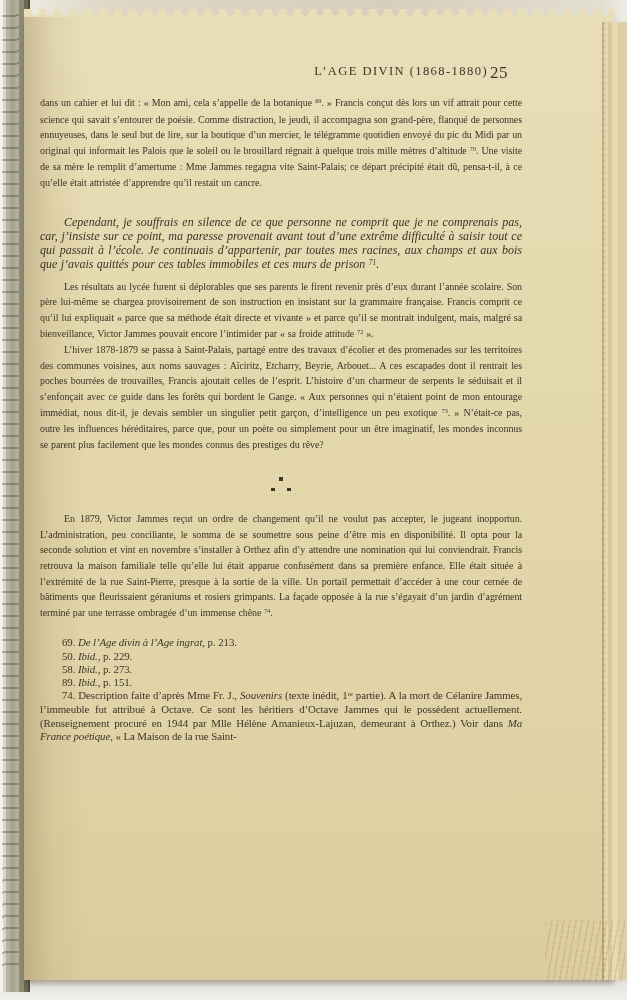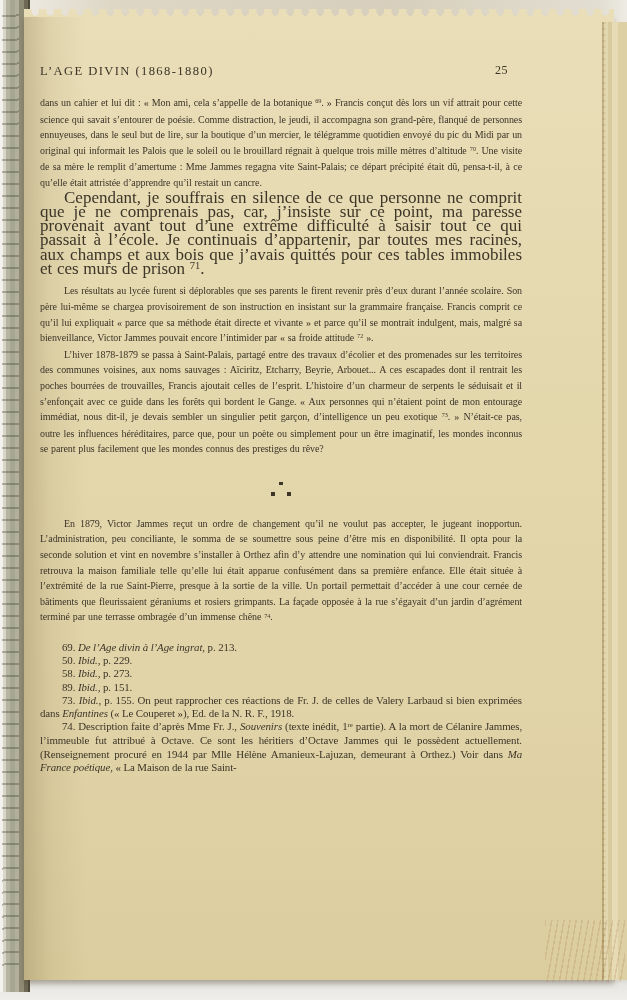--- a/index.html
+++ b/index.html
@@ -37,29 +37,29 @@
     background:linear-gradient(90deg,rgba(135,105,55,.38) 0 2px,#e3d7af 2px 6px,#d8ca9d 6px 10px,#e6dbb5 10px 16px,#ddd0a5 16px 25px);}
   .fore-edge::after{content:"";position:absolute;inset:0;opacity:.5;
     background:repeating-linear-gradient(180deg,rgba(120,90,40,.22) 0 2px,transparent 2px 6px);
     width:4px;}
   .stack-corner{position:absolute;right:2px;bottom:18px;width:80px;height:62px;opacity:.6;
     background:repeating-linear-gradient(100deg,rgba(155,95,45,.28) 0 1.5px,transparent 1.5px 6px);}
 
   
   .content{position:absolute;left:16px;top:46px;width:482px;color:#3c3528;}
   .running-header{position:relative;height:20px;margin-bottom:13px;}
-  .header-title{position:absolute;left:0;right:34px;top:2px;text-align:left;
+  .header-title{position:absolute;left:0;right:34px;top:2px;text-align:right;
     font-size:12.6px;letter-spacing:1.4px;white-space:nowrap;}
-  .page-num{position:absolute;right:14px;top:1px;font-size:12px;letter-spacing:.5px;text-align:right;}
+  .page-num{position:absolute;right:14px;top:1px;font-size:17px;letter-spacing:.5px;text-align:right;}
 
   p.body{font-size:10px;line-height:15.6px;text-align:justify;margin:0;
     text-indent:24px;letter-spacing:-0.1px;word-spacing:.5px;hyphens:auto;}
   p.body.noindent{text-indent:0;}
-  .quote{font-size:17px;line-height:14.3px;text-align:justify;
-    margin:0 0 5px 0;text-indent:24px;word-spacing:.4px;hyphens:auto;}
+  .quote{font-size:12px;line-height:14.3px;font-style:italic;text-align:justify;
+    margin:24px 0 5px 0;text-indent:24px;word-spacing:.4px;hyphens:auto;}
   .separator{position:relative;margin:25px auto 19px;width:24px;height:15px;}
   .separator .dot{position:absolute;width:3.5px;height:3.5px;background:#3c3528;}
   .dot-top{left:10px;top:0;}
   .dot-bl{left:2px;top:10.5px;}
   .dot-br{left:18px;top:10.5px;}
 
   .footnotes{margin-top:15px;}
   .fn{font-size:10.9px;line-height:13.2px;text-align:justify;margin:0;
     text-indent:22px;letter-spacing:-0.1px;hyphens:auto;}
 
@@ -104,21 +104,20 @@
         <span class="dot dot-br"></span>
       </div>
 
       <p class="body"><span>En 1879, Victor Jammes reçut un ordre de changement qu’il ne voulut pas accepter, le jugeant inopportun. L’administration, peu conciliante, le somma de se soumettre sous peine d’être mis en disponibilité. Il opta pour la seconde solution et vint en novembre s’installer à Orthez afin d’y attendre une nomination qui lui conviendrait. Francis retrouva la maison familiale telle qu’elle lui était apparue confusément dans sa première enfance. Elle était située à l’extrémité de la rue Saint-Pierre, presque à la sortie de la ville. Un portail permettait d’accéder à une cour cernée de bâtiments que fleurissaient géraniums et rosiers grimpants. La façade opposée à la rue s’égayait d’un jardin d’agrément terminé par une terrasse ombragée d’un immense chêne&nbsp;</span><sup>74</sup><span>.</span></p>
 
       <div class="footnotes">
         <p class="fn"><span>69. </span><i>De l’Age divin à l’Age ingrat,</i><span> p. 213.</span></p>
         <p class="fn"><span>50. </span><i>Ibid.,</i><span> p. 229.</span></p>
         <p class="fn"><span>58. </span><i>Ibid.,</i><span> p. 273.</span></p>
         <p class="fn"><span>89. </span><i>Ibid.,</i><span> p. 151.</span></p>
-        <p class="fn"><span>73. </span><i>Ibid.,</i><span> p. 155. On peut rapprocher ces réactions de Fr. J. de celles de Valery Larbaud si bien exprimées dans </span><i>Enfantines</i><span> («&nbsp;Le Couperet&nbsp;»), Ed. de la N. R. F., 1918.</span></p>
         <p class="fn"><span>74. Description faite d’après Mme Fr. J., </span><i>Souvenirs</i><span> (texte inédit, 1</span><sup>re</sup><span> partie). A la mort de Célanire Jammes, l’immeuble fut attribué à Octave. Ce sont les héritiers d’Octave Jammes qui le possèdent actuellement. (Renseignement procuré en 1944 par Mlle Hélène Amanieux-Lajuzan, demeurant à Orthez.) Voir dans </span><i>Ma France poétique</i><span>, «&nbsp;La Maison de la rue Saint-</span></p>
       </div>
     </div>
   </div>
 
   <div class="fore-edge"></div>
   <div class="stack-corner"></div>
 
 </div>
 

